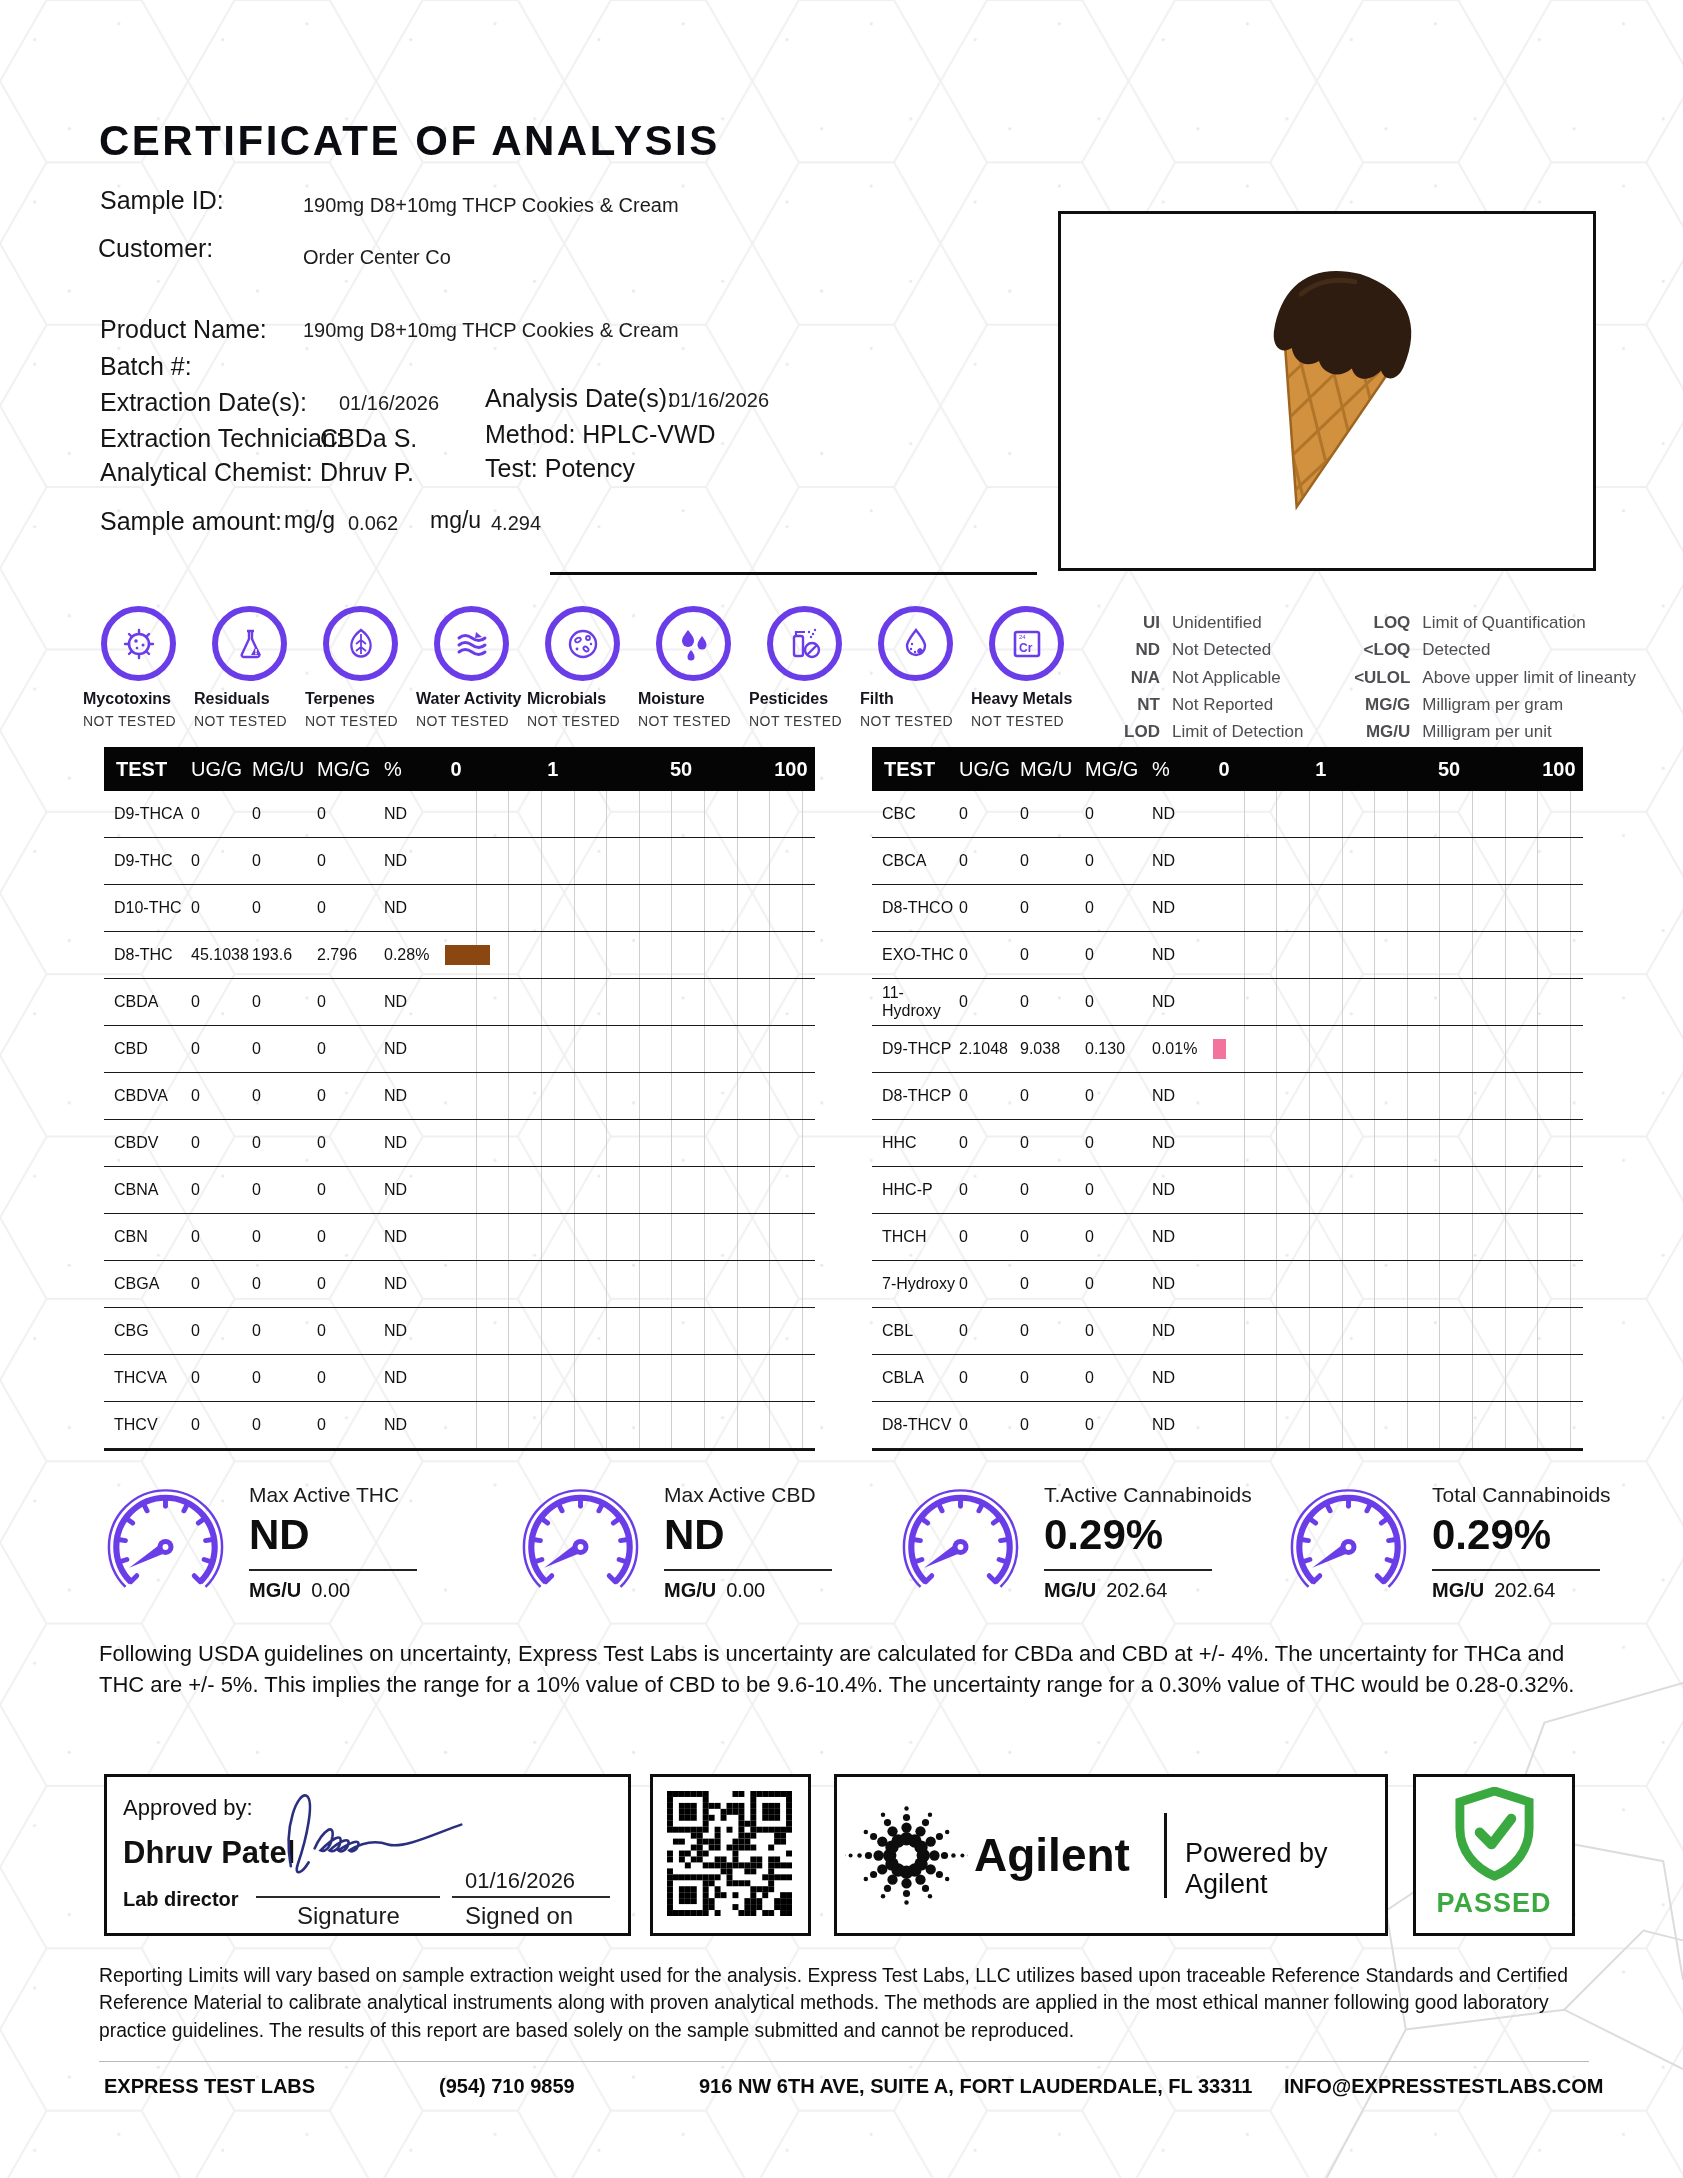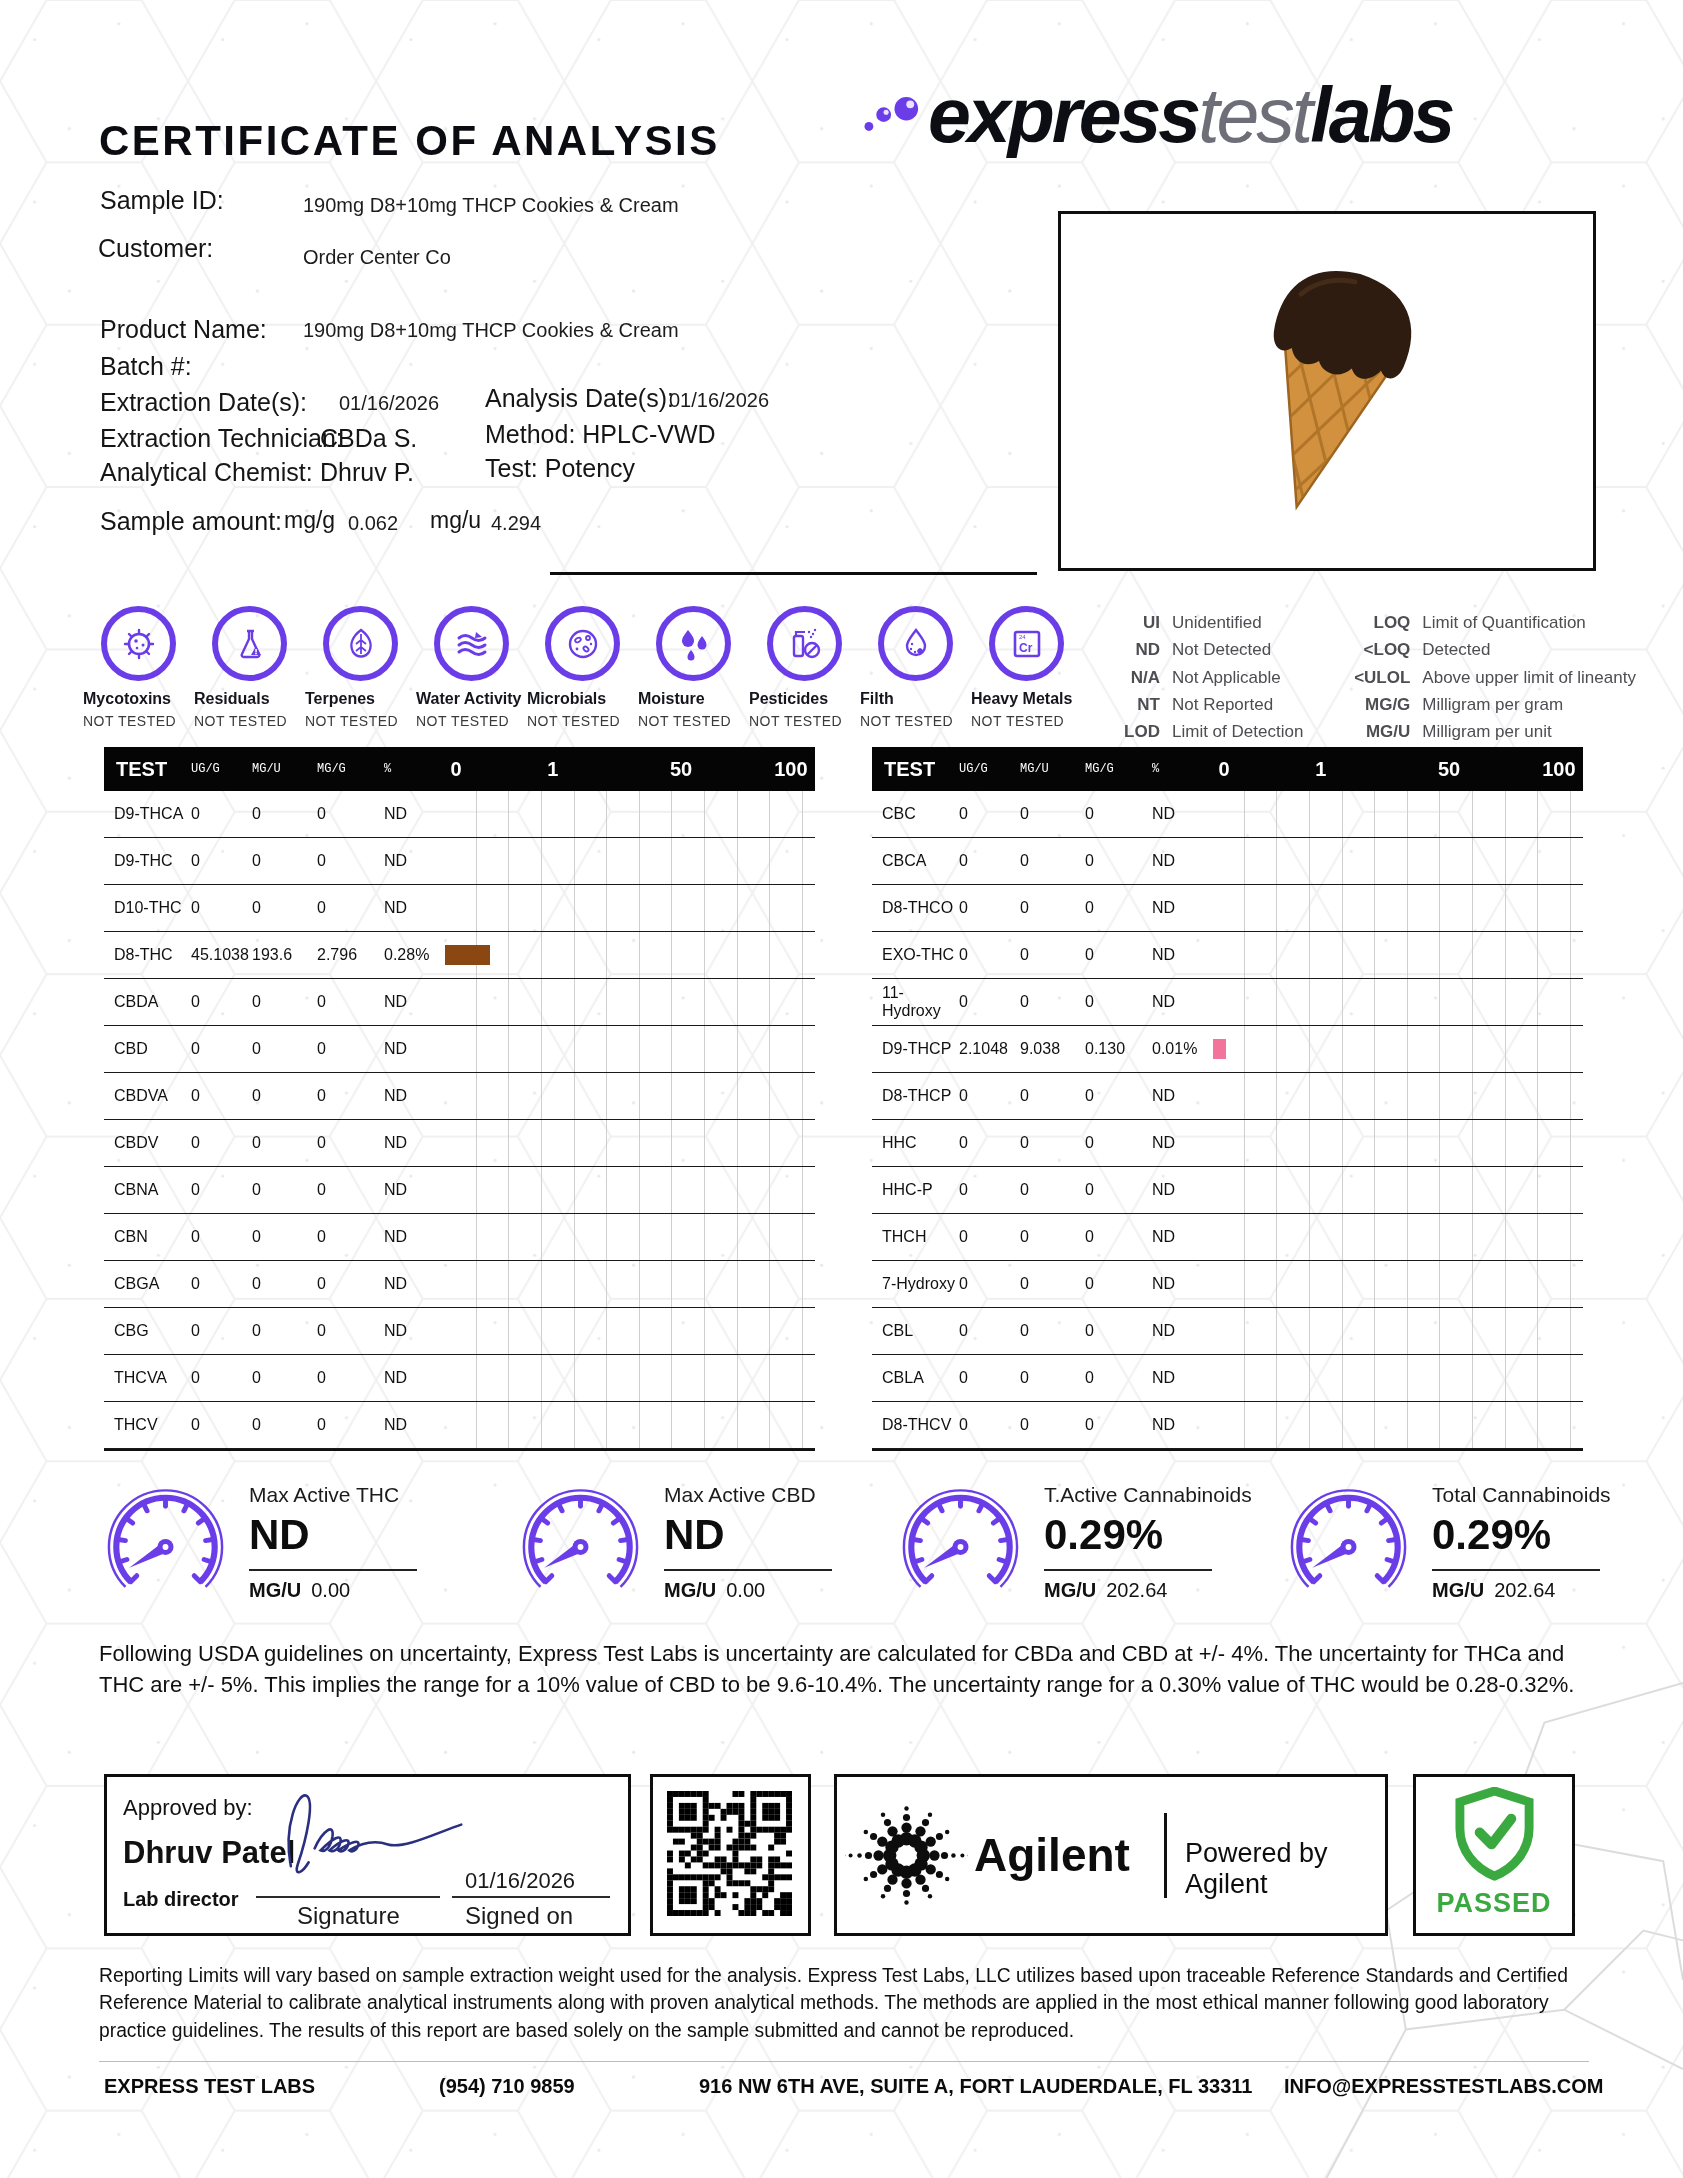--- a/index.html
+++ b/index.html
@@ -29,21 +29,21 @@
   .iconst{font-size:14px;color:#3a3a3a;margin-top:5px;letter-spacing:0.5px;}
   
   .legend{display:flex;gap:38px;font-size:17px;color:#4d4d52;}
   .lrow{display:flex;margin-bottom:6px;line-height:1.25;}
   .lrow b{flex:0 0 61px;text-align:right;margin-right:12px;color:#4d4d52;font-weight:700;}
   
   .ctable{width:711px;font-size:16px;}
   .trow,.thead{display:grid;grid-template-columns:87px 61px 65px 67px 59px 1fr;align-items:center;}
   .thead{background:#050505;color:#fff;height:44px;}
   .thead .h0{font-size:20px;font-weight:800;padding-left:12px;}
-  .thead .hc{font-size:12px;font-family:Liberation Mono, monospace;}
+  .thead .hc{font-size:20px;}
   .trow{height:46px;border-bottom:1px solid #1a1a1a;background:transparent;}
   .trow .c0{padding-left:10px;font-size:16px;color:#101010;}
   .chart{position:relative;height:100%;}
   .gline{position:absolute;top:0;bottom:0;width:1px;background:#cfcfcf;}
   .scl{position:absolute;top:50%;transform:translateY(-50%);font-weight:800;font-size:20px;color:#fff;}
   .rbar{position:absolute;top:50%;transform:translateY(-50%);height:20px;left:2px;}
   .tbot{border-bottom:2px solid #111;}
   
   .gauge{display:flex;align-items:flex-start;}
   .gtxt{margin-left:22px;}
@@ -86,32 +86,20 @@
     <g stroke="#dcdcdf" fill="none" stroke-width="2">
       <path d="M1340,2200 L1420,2050 L1580,2030 L1700,2090"></path>
       <path d="M1420,2050 L1400,1930 L1520,1850 L1680,1880 L1700,2000"></path>
       <path d="M1520,1850 L1560,1740 L1700,1700"></path>
       <path d="M1580,2030 L1660,1950 L1700,1960"></path>
     </g>
   </svg>
 
   <div class="abs title" style="left:99px;top:117px;">CERTIFICATE OF ANALYSIS</div>
 
-  <div class="abs logo" style="left:859px;top:77px;">
-    <svg width="69" height="61" viewBox="0 0 70 62">
-      <circle cx="10" cy="34" r="4.5" fill="#6a3de8"></circle>
-      <circle cx="25" cy="22" r="7.5" fill="#6a3de8"></circle>
-      <circle cx="27.5" cy="19.5" r="2.6" fill="#fff" opacity=".85"></circle>
-      <circle cx="48" cy="16" r="12" fill="#6a3de8"></circle>
-      <circle cx="52" cy="11.5" r="4" fill="#fff" opacity=".85"></circle>
-    </svg>
-    <span class="lp1">express</span>
-      <span class="lp2">test</span>
-      <span class="lp3">labs</span>
-  </div>
 
   <div class="abs lab" style="left:100px;top:186px;">Sample ID:</div>
   <div class="abs val" style="left:303px;top:194px;">190mg D8+10mg THCP Cookies &amp; Cream</div>
 
   <div class="abs lab" style="left:98px;top:234px;">Customer:</div>
   <div class="abs val" style="left:303px;top:246px;">Order Center Co</div>
 
   <div class="abs lab" style="left:100px;top:315px;">Product Name:</div>
   <div class="abs val" style="left:303px;top:319px;">190mg D8+10mg THCP Cookies &amp; Cream</div>
 

